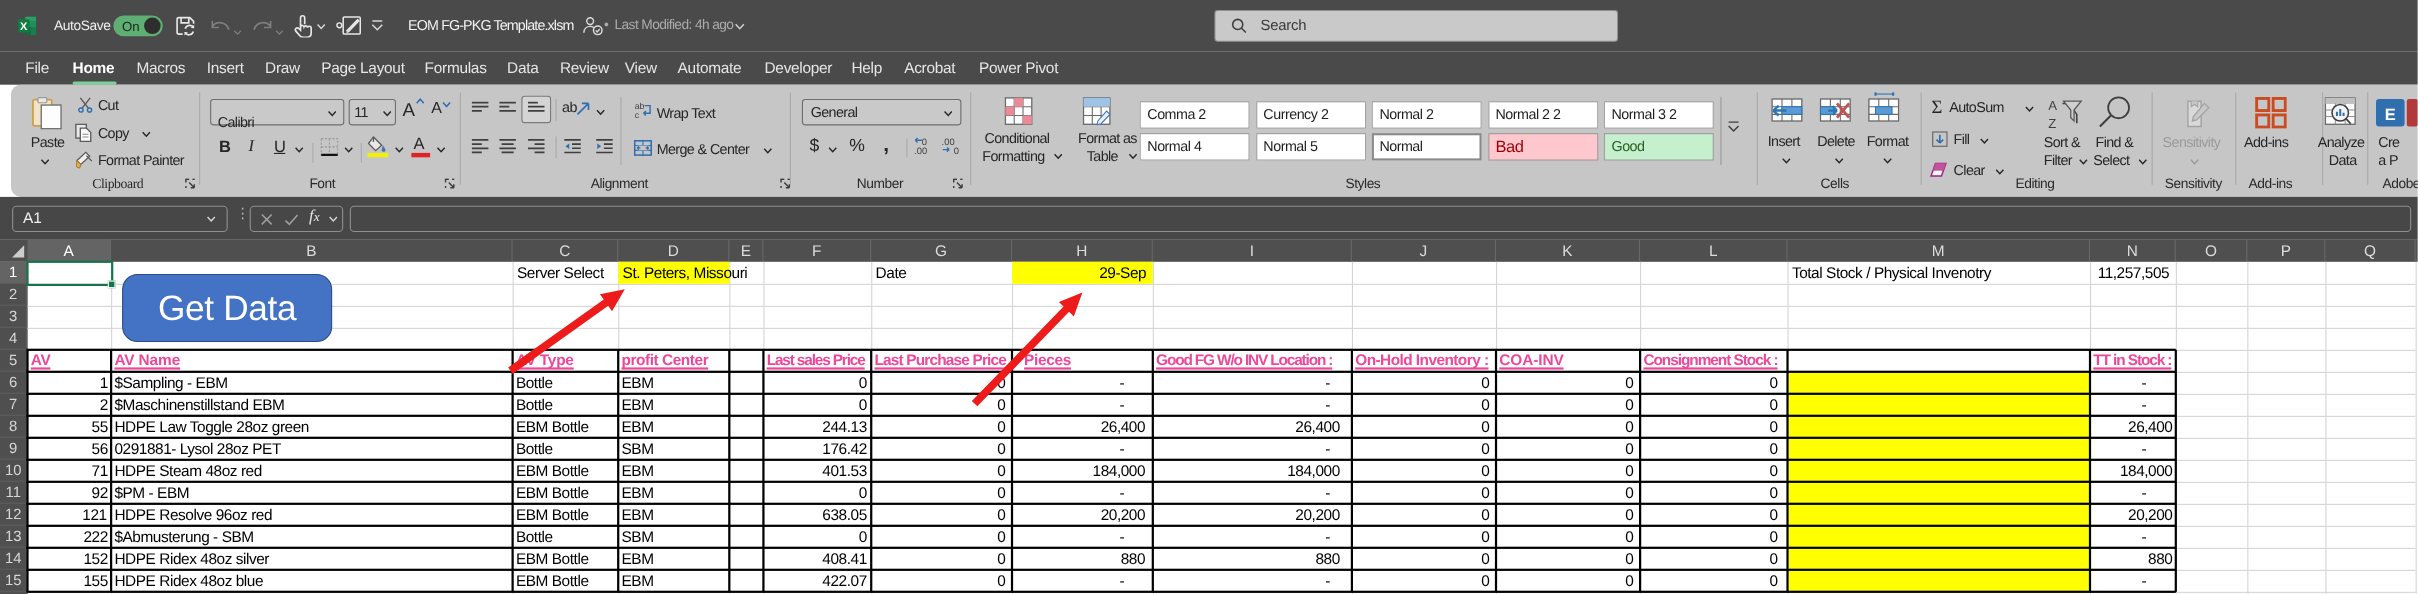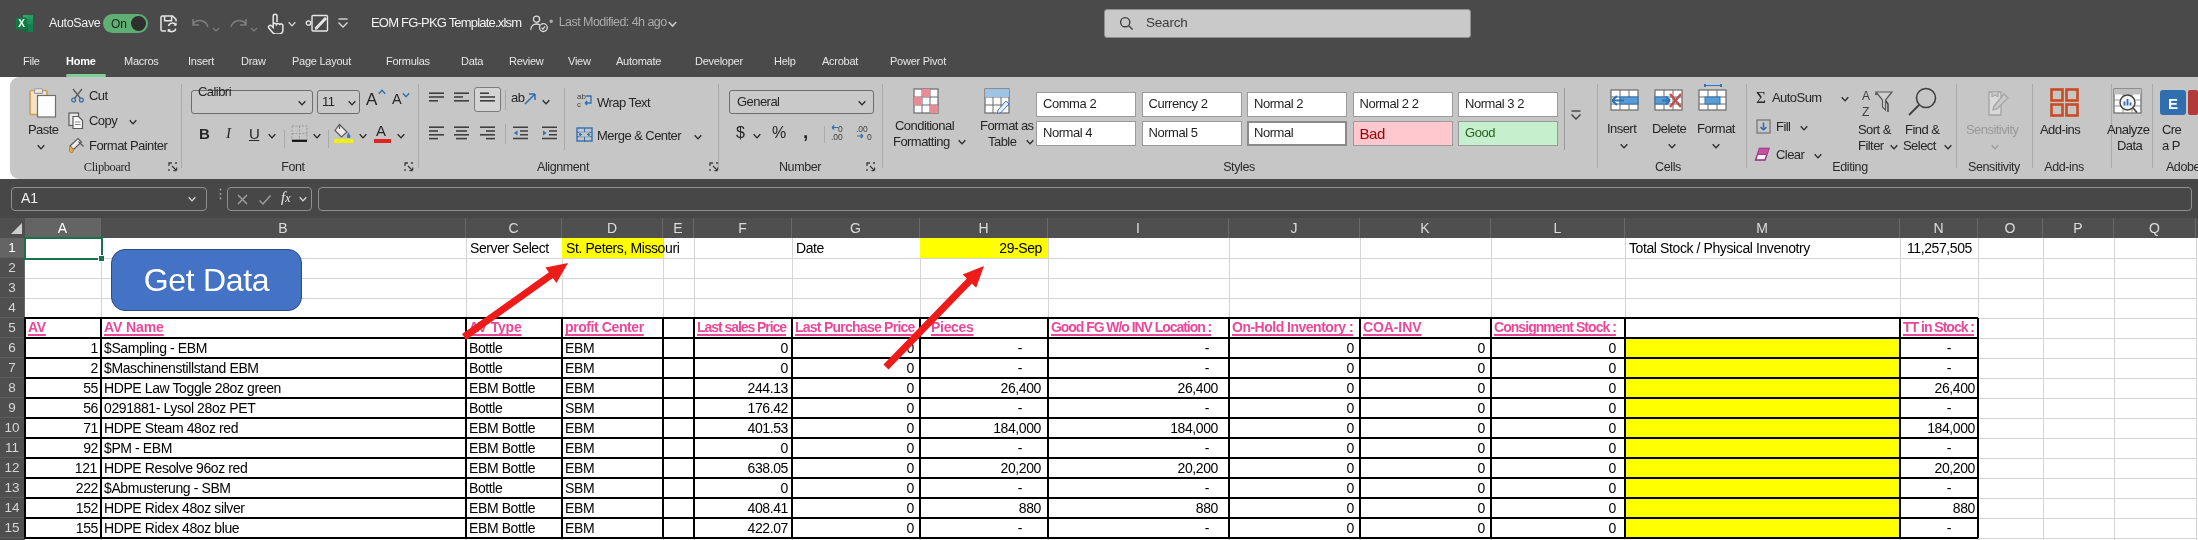--- a/index.html
+++ b/index.html
@@ -1,21 +1,21 @@
 <!DOCTYPE html>
 <html><head><meta charset="utf-8"><style>
 *{margin:0;padding:0;box-sizing:border-box;}
 html,body{width:2198px;height:540px;overflow:hidden;background:#fff;
  font-family:"Liberation Sans",sans-serif;-webkit-font-smoothing:antialiased;}
 .abs{position:absolute;}
 #stage{position:relative;width:2198px;height:540px;}
 
 #titlebar{left:0;top:0;width:2198px;height:47px;background:#4a4a4a;}
 #tabrow{left:0;top:47px;width:2198px;height:30px;background:#4a4a4a;}
-.tab{position:absolute;top:47px;height:30px;line-height:28px;color:#e6e6e6;font-size:11px;letter-spacing:-0.25px;}
+.tab{position:absolute;top:47px;height:30px;line-height:28px;color:#e6e6e6;font-size:14px;letter-spacing:-0.25px;}
 
 #ribbon{left:10px;top:77px;width:2188px;height:102px;background:#c6c6c6;border-radius:9px 0 0 9px;}
 .rsep{position:absolute;top:7px;height:84px;width:1px;background:#a9a9a9;}
 .rlab{position:absolute;top:160px;height:14px;font-size:12.5px;color:#2a2a2a;text-align:center;letter-spacing:-0.4px;}
 .rtxt{position:absolute;font-size:13px;color:#262626;letter-spacing:-0.55px;white-space:nowrap;}
 .combo{position:absolute;border:1px solid #6e6e6e;border-radius:3px;background:#c9c9c9;}
 
 #fbar{left:0;top:179px;width:2198px;height:39px;background:#474747;}
 .ffield{position:absolute;top:187px;height:24px;border:1px solid #8f8f8f;border-radius:4px;background:transparent;}
 
@@ -176,21 +176,21 @@
 <svg class="abs" style="left:129px;top:119px" width="8" height="7" viewBox="0 0 8 6">
       <path d="M0.7 0.8 L4 4.4 L7.3 0.8" fill="none" stroke="#262626" stroke-width="1.3"></path>
     </svg>
 <svg class="ic" style="left:68px;top:137px" width="18" height="17" viewBox="0 0 18 17">
 <path d="M2 9 L10 1.5 L13.5 5 L5.5 12.5 Z" fill="#efefef" stroke="#5a5a5a" stroke-width="1.2"></path>
 <path d="M5.5 12.5 L2 9 L1.5 13 c0 2 1.5 3 3 2.5 Z" fill="#e2b157" stroke="#b07d28" stroke-width="1"></path>
 <path d="M10.5 4.5 L15.5 9.5" stroke="#5a5a5a" stroke-width="1.2"></path>
 </svg>
 <div class="rtxt" style="left:89px;top:138px;">Format Painter</div>
 <div class="combo" style="left:191px;top:90px;width:122px;height:24px;"></div>
-<div class="rtxt" style="left:198px;top:84px;">Calibri</div>
+<div class="rtxt" style="left:198px;top:103px;">Calibri</div>
 <svg class="abs" style="left:298px;top:100px" width="8" height="7" viewBox="0 0 8 6">
       <path d="M0.7 0.8 L4 4.4 L7.3 0.8" fill="none" stroke="#262626" stroke-width="1.3"></path>
     </svg>
 <div class="combo" style="left:317px;top:90px;width:43px;height:24px;"></div>
 <div class="rtxt" style="left:322px;top:94px;">11</div>
 <svg class="abs" style="left:348px;top:100px" width="8" height="7" viewBox="0 0 8 6">
       <path d="M0.7 0.8 L4 4.4 L7.3 0.8" fill="none" stroke="#262626" stroke-width="1.3"></path>
     </svg>
 <div class="rtxt" style="left:366px;top:90px;font-size:17px;">A</div>
 <svg class="abs" style="left:378px;top:89px" width="8" height="6" viewBox="0 0 8 6">

